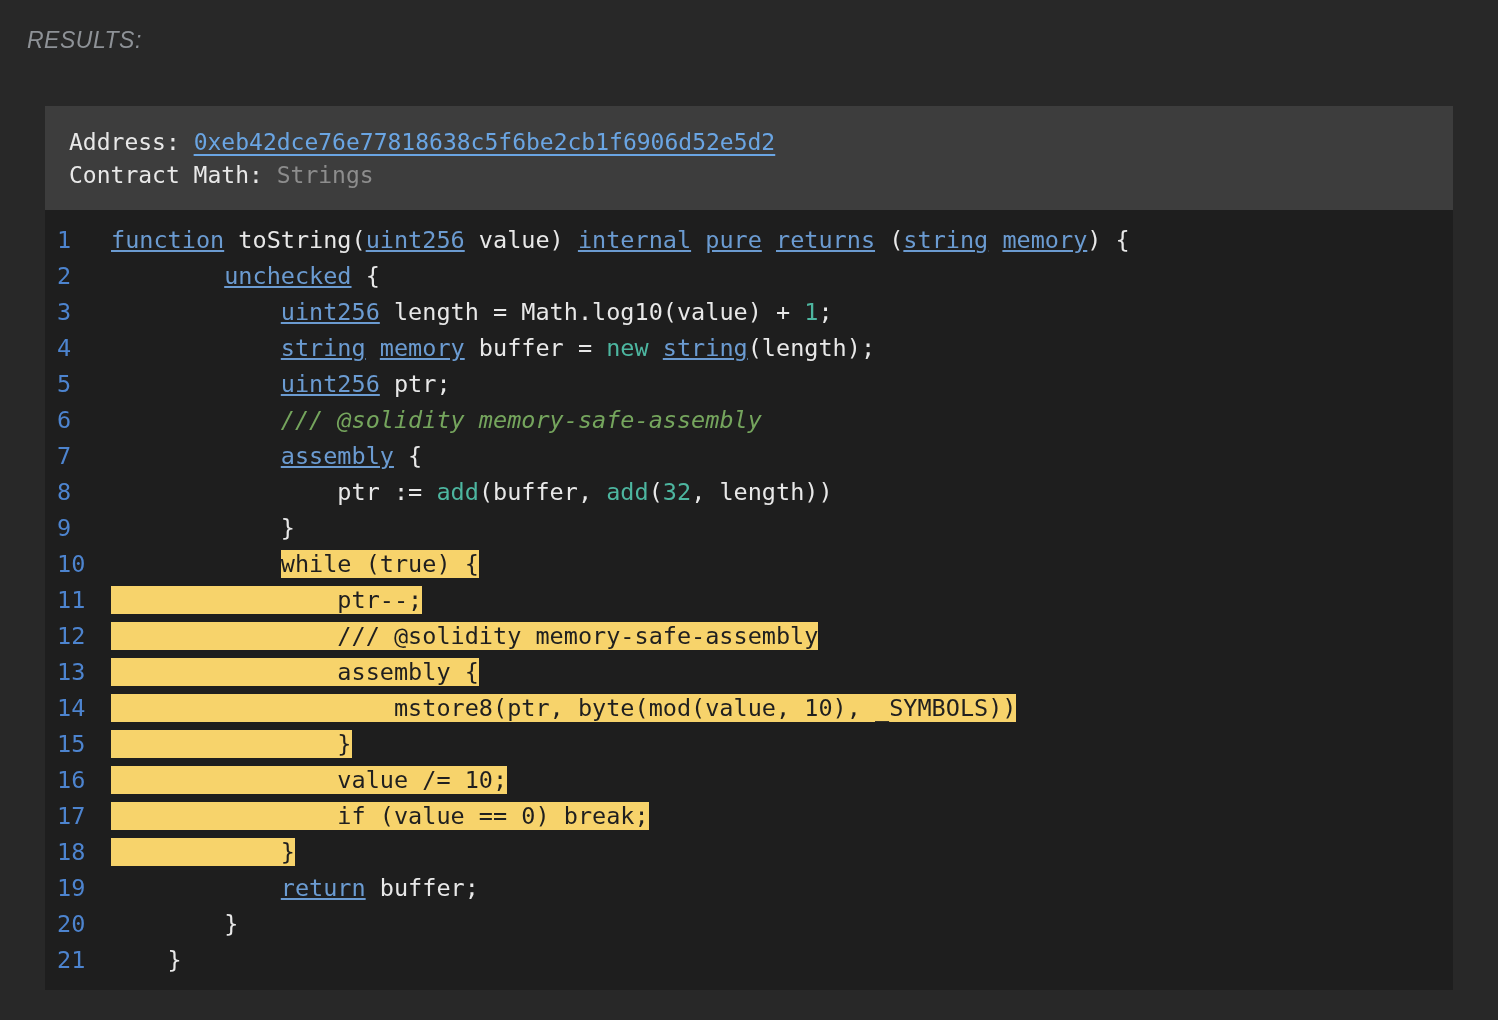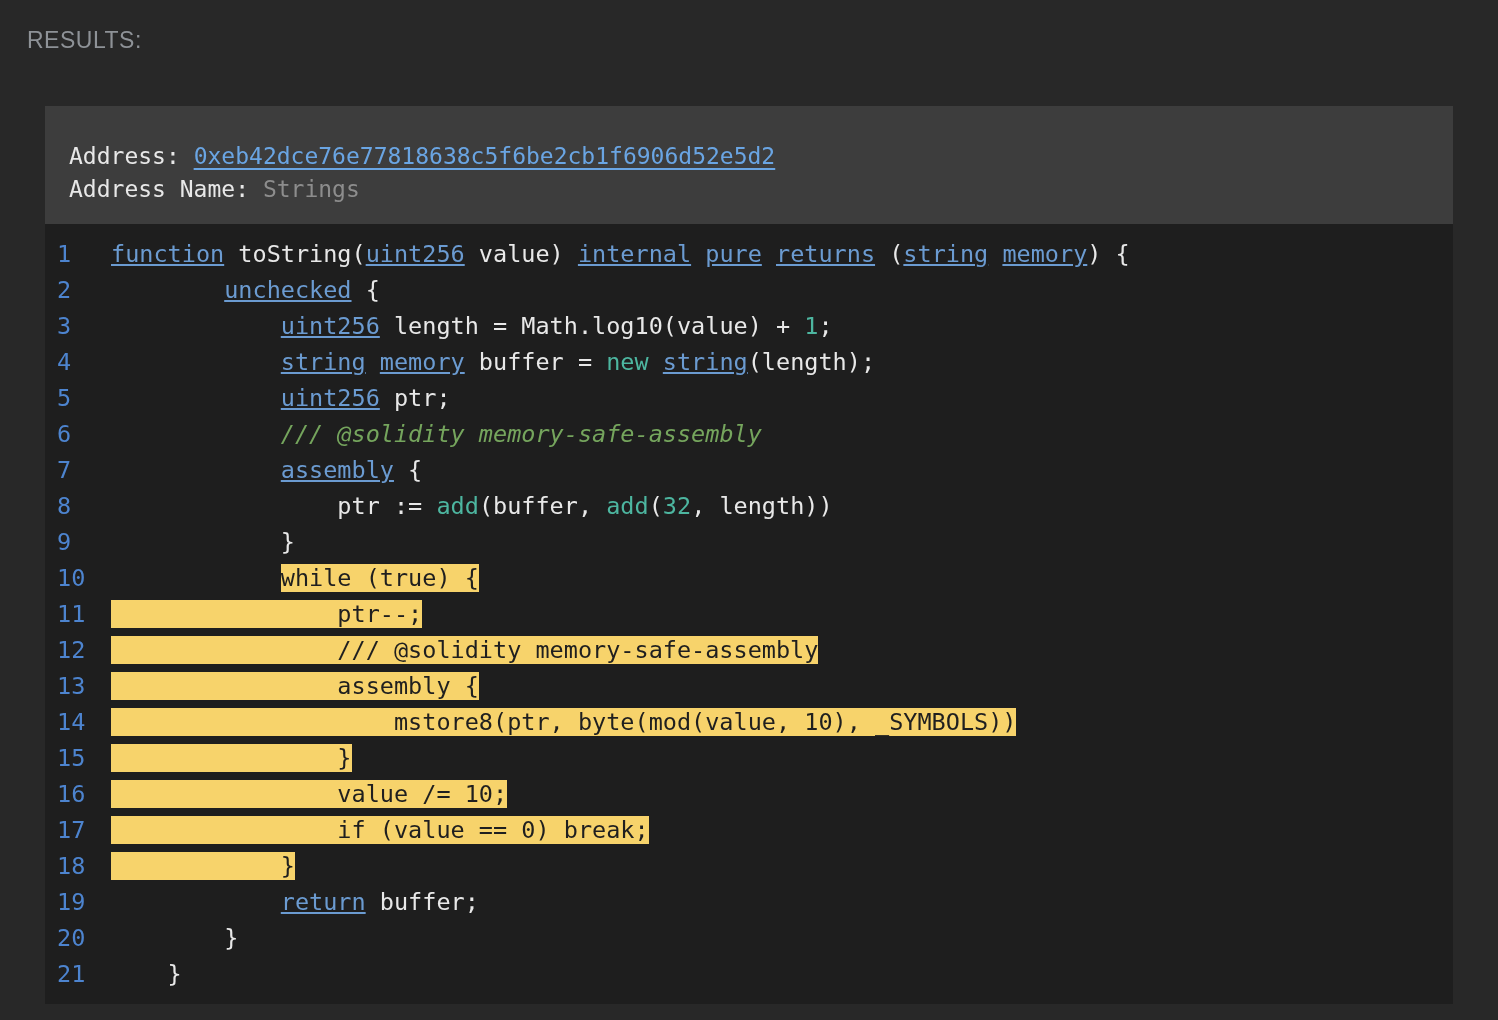--- a/index.html
+++ b/index.html
@@ -14,28 +14,29 @@
     padding:27px 45px;
     font-family:"Liberation Sans",sans-serif;
     overflow:hidden;
   }
   .results-label{
     color:var(--results-text,#8e9297);
     font-size:23px;
     letter-spacing:0.5px;
     margin-left:-18px;
     font-weight:400;
+    font-style:italic;
   }
   .contract-card{
     margin-top:52px;
     width:1408px;
   }
   .card-header{
     background:var(--header-bg);
-    padding:34px 24px 18px 24px;
+    padding:20px 24px 18px 24px;
     font-family:"DejaVu Sans Mono","Liberation Mono",monospace;
     font-size:23px;
     line-height:33px;
     color:var(--label-text,#e8e8e8);
   }
   .addr-link{
     color:var(--link,#6aa5e3);
     text-decoration:underline;
     text-underline-offset:4px;
     cursor:pointer;
@@ -74,21 +75,21 @@
 
 <div class="contract-card">
 
   <div class="card-header">
     <div class="addr-row">
       <span>Address:</span>
       <span> </span>
       <a class="addr-link">0xeb42dce76e77818638c5f6be2cb1f6906d52e5d2</a>
     </div>
     <div class="name-row">
-      <span>Address Name:</span>
+      <span>Contract Math:</span>
       <span> </span>
       <span class="name-value">Strings</span>
     </div>
   </div>
 
   <div class="code-block"><div class="code-line"><span class="gutter">1</span><span class="code-text"><span class="tok-kw">function</span><span class="tok-pl"> toString(</span><span class="tok-kw">uint256</span><span class="tok-pl"> value) </span><span class="tok-kw">internal</span><span class="tok-pl"> </span><span class="tok-kw">pure</span><span class="tok-pl"> </span><span class="tok-kw">returns</span><span class="tok-pl"> (</span><span class="tok-kw">string</span><span class="tok-pl"> </span><span class="tok-kw">memory</span><span class="tok-pl">) {</span></span></div><div class="code-line"><span class="gutter">2</span><span class="code-text"><span class="tok-pl">        </span><span class="tok-kw">unchecked</span><span class="tok-pl"> {</span></span></div><div class="code-line"><span class="gutter">3</span><span class="code-text"><span class="tok-pl">            </span><span class="tok-kw">uint256</span><span class="tok-pl"> length = Math.log10(value) + </span><span class="tok-num">1</span><span class="tok-pl">;</span></span></div><div class="code-line"><span class="gutter">4</span><span class="code-text"><span class="tok-pl">            </span><span class="tok-kw">string</span><span class="tok-pl"> </span><span class="tok-kw">memory</span><span class="tok-pl"> buffer = </span><span class="tok-num">new</span><span class="tok-pl"> </span><span class="tok-kw">string</span><span class="tok-pl">(length);</span></span></div><div class="code-line"><span class="gutter">5</span><span class="code-text"><span class="tok-pl">            </span><span class="tok-kw">uint256</span><span class="tok-pl"> ptr;</span></span></div><div class="code-line"><span class="gutter">6</span><span class="code-text"><span class="tok-pl">            </span><span class="tok-com">/// @solidity memory-safe-assembly</span></span></div><div class="code-line"><span class="gutter">7</span><span class="code-text"><span class="tok-pl">            </span><span class="tok-kw">assembly</span><span class="tok-pl"> {</span></span></div><div class="code-line"><span class="gutter">8</span><span class="code-text"><span class="tok-pl">                ptr := </span><span class="tok-num">add</span><span class="tok-pl">(buffer, </span><span class="tok-num">add</span><span class="tok-pl">(</span><span class="tok-num">32</span><span class="tok-pl">, length))</span></span></div><div class="code-line"><span class="gutter">9</span><span class="code-text"><span class="tok-pl">            }</span></span></div><div class="code-line"><span class="gutter">10</span><span class="code-text"><span class="tok-pl">            </span><span class="tok-sel">while (true) {</span></span></div><div class="code-line"><span class="gutter">11</span><span class="code-text"><span class="tok-sel">                ptr--;</span></span></div><div class="code-line"><span class="gutter">12</span><span class="code-text"><span class="tok-sel">                /// @solidity memory-safe-assembly</span></span></div><div class="code-line"><span class="gutter">13</span><span class="code-text"><span class="tok-sel">                assembly {</span></span></div><div class="code-line"><span class="gutter">14</span><span class="code-text"><span class="tok-sel">                    mstore8(ptr, byte(mod(value, 10), _SYMBOLS))</span></span></div><div class="code-line"><span class="gutter">15</span><span class="code-text"><span class="tok-sel">                }</span></span></div><div class="code-line"><span class="gutter">16</span><span class="code-text"><span class="tok-sel">                value /= 10;</span></span></div><div class="code-line"><span class="gutter">17</span><span class="code-text"><span class="tok-sel">                if (value == 0) break;</span></span></div><div class="code-line"><span class="gutter">18</span><span class="code-text"><span class="tok-sel">            }</span></span></div><div class="code-line"><span class="gutter">19</span><span class="code-text"><span class="tok-pl">            </span><span class="tok-kw">return</span><span class="tok-pl"> buffer;</span></span></div><div class="code-line"><span class="gutter">20</span><span class="code-text"><span class="tok-pl">        }</span></span></div><div class="code-line"><span class="gutter">21</span><span class="code-text"><span class="tok-pl">    }</span></span></div></div>
 
 </div>
 
 </body></html>

